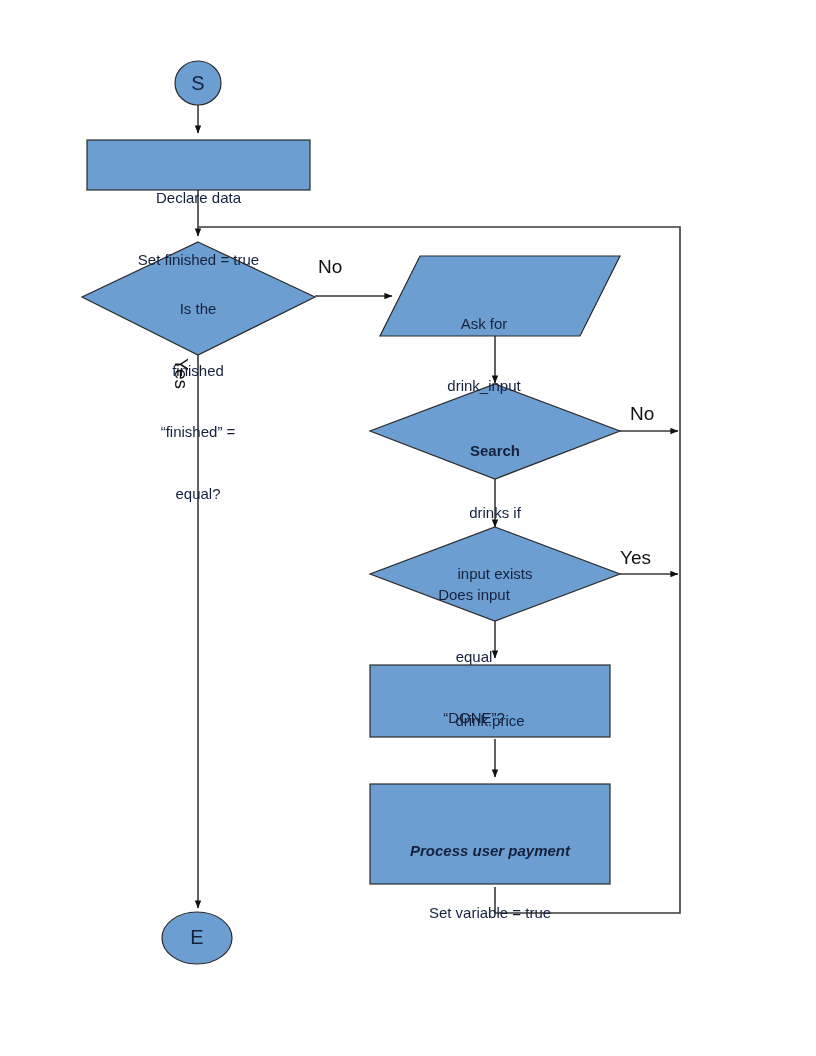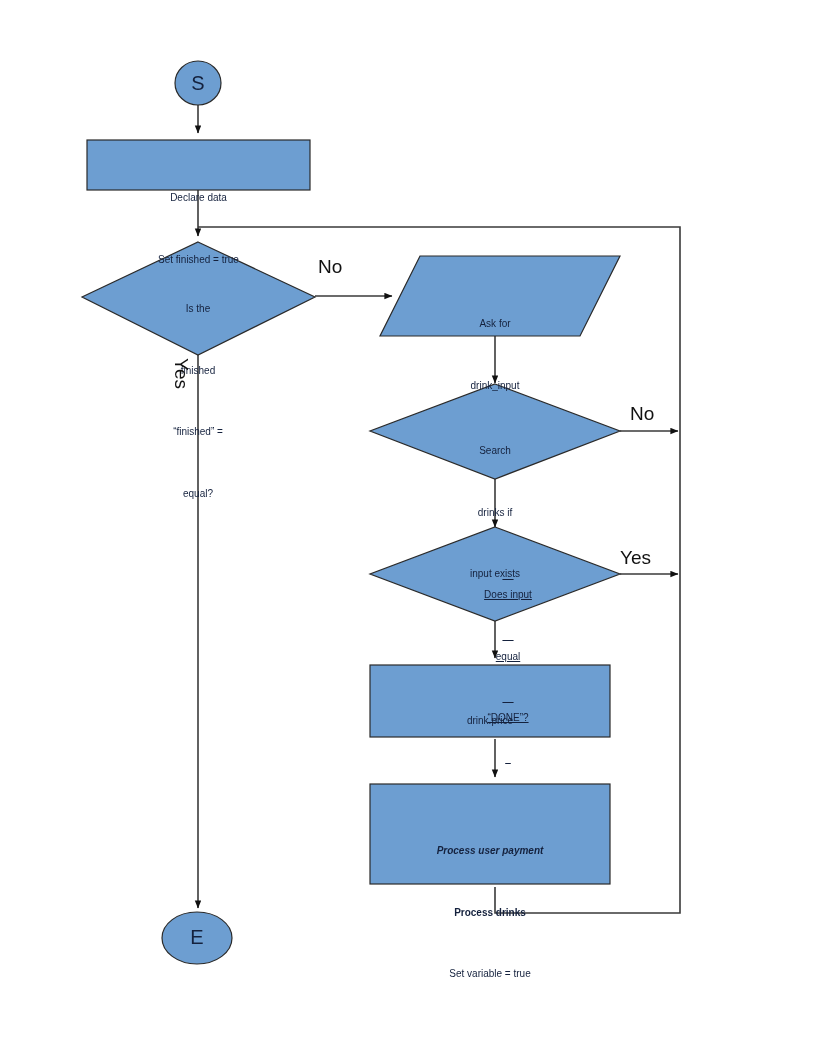--- a/index.html
+++ b/index.html
@@ -33,21 +33,21 @@
   }
   .edge-line {
     stroke: #3a3a3a;
     stroke-width: 1.6;
     fill: none;
   }
   .node-label {
     position: absolute;
     color: #14213d;
     font-family: "Liberation Sans", sans-serif;
-    font-size: 10px;
+    font-size: 15px;
     line-height: 20.5px;
     text-align: center;
     white-space: pre;
     pointer-events: none;
   }
   .node-label.big {
     font-size: 20px;
     line-height: 22px;
   }
   .edge-label {
@@ -123,44 +123,43 @@
     <div>Set finished = true</div>
   </div>
 
   <div class="node-label" style="left:118px; top:258px; width:160px;">
     <div>Is the</div>
     <div>finished</div>
     <div>“finished” =</div>
     <div>equal?</div>
   </div>
 
-  <div class="node-label" style="left:415px; top:273px; width:160px;">
+  <div class="node-label" style="left:404px; top:273px; width:160px;">
     <div>Ask for</div>
     <div>drink_input</div>
   </div>
 
   <div class="node-label" style="left:415px; top:400px; width:160px;">
-    <div style="font-weight:normal;">Search</div>
+    <div style="font-weight:bold;">Search</div>
     <div>drinks if</div>
     <div>input exists</div>
   </div>
 
-  <div class="node-label" style="left:428px; top:544px; width:160px;text-decoration:underline;">
+  <div class="node-label" style="left:394px; top:544px; width:160px;">
     <div>Does input</div>
     <div>equal</div>
     <div>“DONE”?</div>
   </div>
 
   <div class="node-label" style="left:370px; top:670px; width:240px;">
     <div>drink.price</div>
   </div>
 
   <div class="node-label" style="left:370px; top:800px; width:240px;">
     <div style="font-weight:bold;font-style:italic;">Process user payment</div>
-    <div style="font-weight:bold;">Process drinks</div>
     <div>Set variable = true</div>
   </div>
 
   <div class="node-label big" style="left:172px; top:926px; width:50px;">E</div>
 
   <div class="edge-label" style="left:318px; top:256px;">No</div>
 
   <div class="edge-label rot" style="left:192px; top:358px;">Yes</div>
 
   <div class="edge-label" style="left:630px; top:403px;">No</div>

